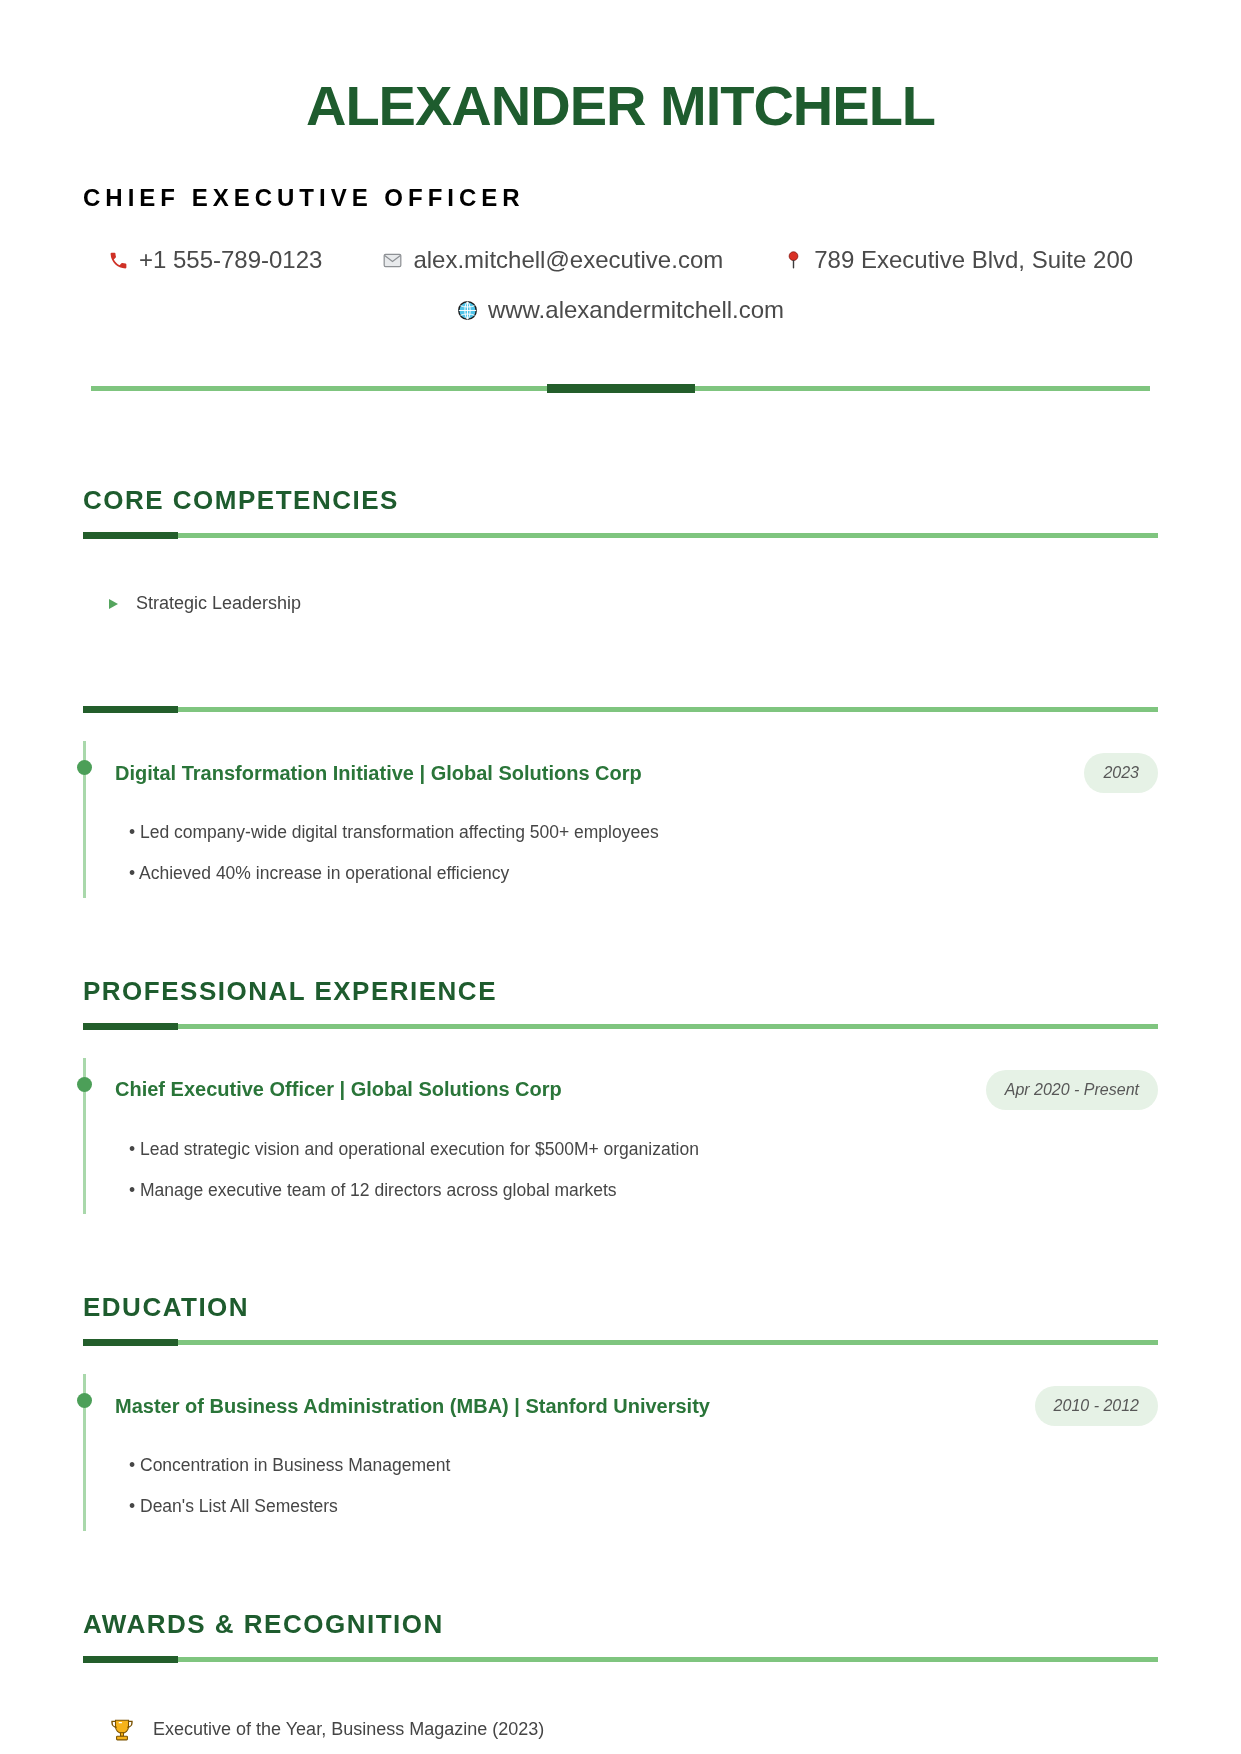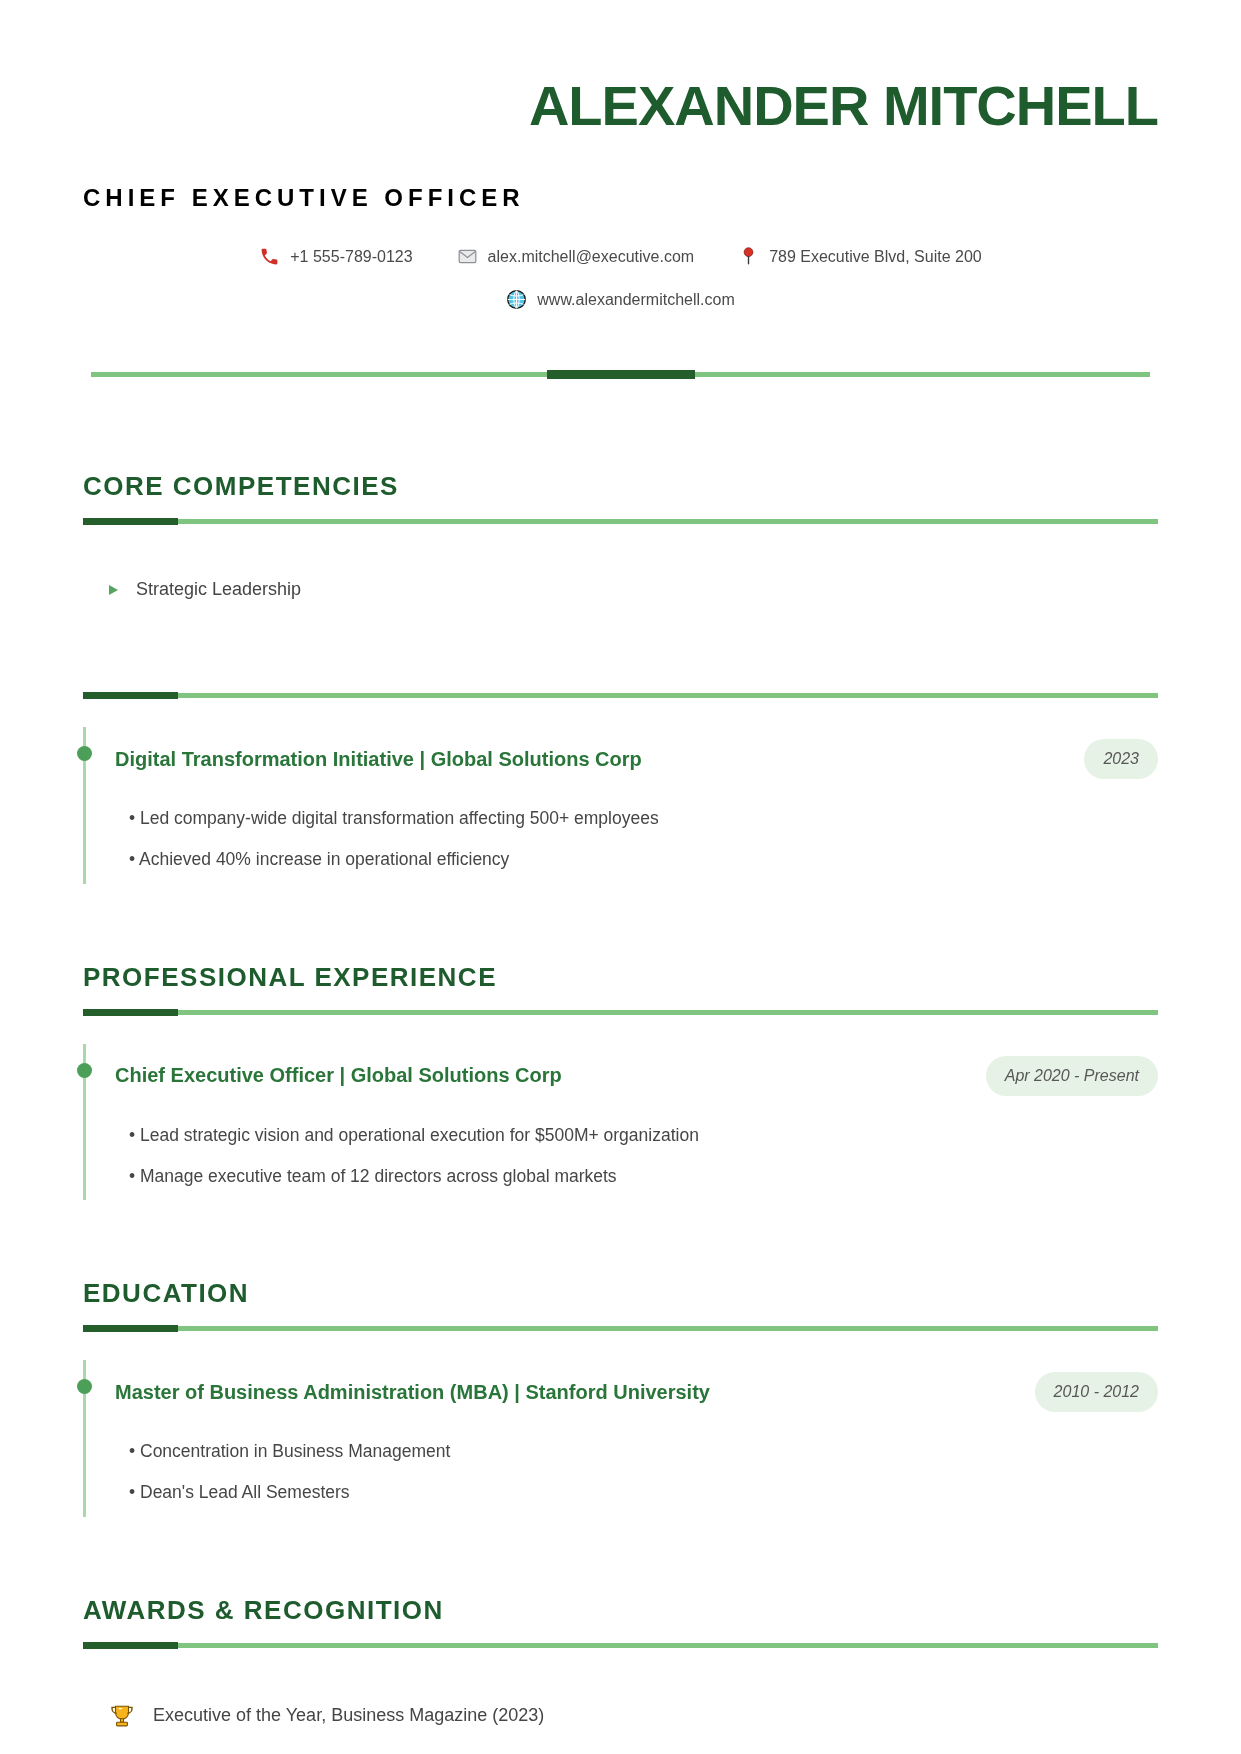--- a/index.html
+++ b/index.html
@@ -13,42 +13,42 @@
     overflow: hidden;
   }
   .page {
     width: 1075px;
     margin: 0 auto;
     padding-top: 78px;
   }
 
   
   .person-name {
-    text-align: right;
+    text-align: center;
     font-size: 56px;
     font-weight: 700;
     letter-spacing: -1px;
     color: #1e5c2e;
     line-height: 1;
   }
   .job-title {
     text-align: left;
     font-size: 24px;
     font-weight: 600;
     letter-spacing: 5px;
     color: #000000;
     margin-top: 50px;
   }
   .contact-row {
     display: flex;
     justify-content: center;
     align-items: center;
-    gap: 44px;
+    gap: 60px;
     margin-top: 34px;
-    font-size: 16px;
+    font-size: 24px;
     color: #4a4a4a;
   }
   .contact-row.second { margin-top: 22px; }
   .contact-item { display: flex; align-items: center; gap: 10px; }
   .cicon { width: 21px; height: 21px; display: inline-flex; }
   .cicon svg { width: 100%; height: 100%; }
 
   
   .divider { position: relative; height: 9px; margin-top: 60px; }
   .divider .light {
@@ -251,21 +251,21 @@
     </div>
     <div class="entry">
       <div class="vline"></div>
       <div class="dot"></div>
       <div class="entry-header">
         <span class="entry-title">Master of Business Administration (MBA) | Stanford University</span>
         <span class="date-badge">2010 - 2012</span>
       </div>
       <div class="bullets">
         <div class="bullet">Concentration in Business Management</div>
-        <div class="bullet">Dean's Lead All Semesters</div>
+        <div class="bullet">Dean's List All Semesters</div>
       </div>
     </div>
   </div>
 
   <div class="section">
     <div class="section-heading">AWARDS &amp; RECOGNITION</div>
     <div class="rule">
       <div class="light"></div>
         <div class="dark"></div>
     </div>

